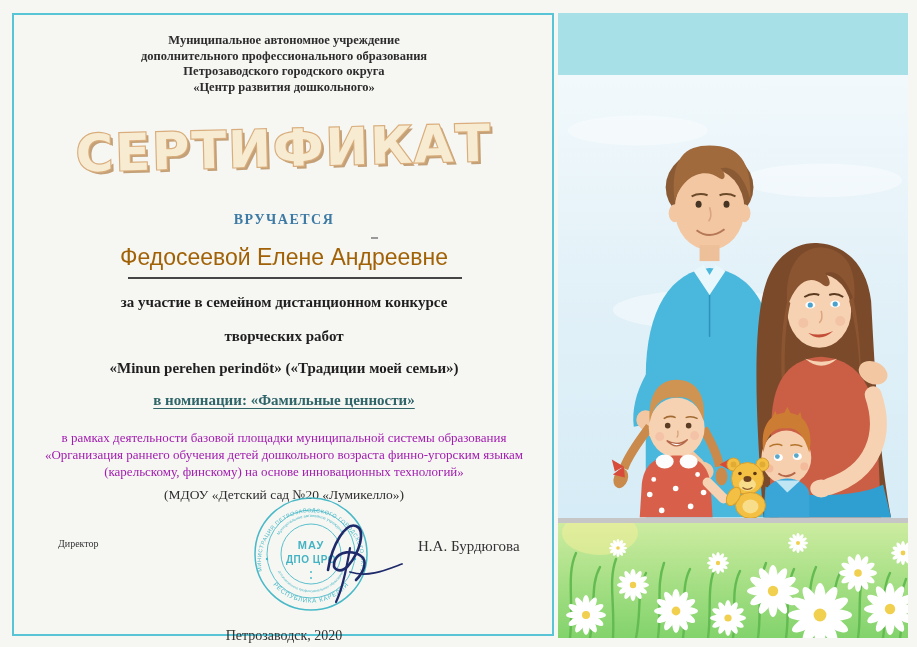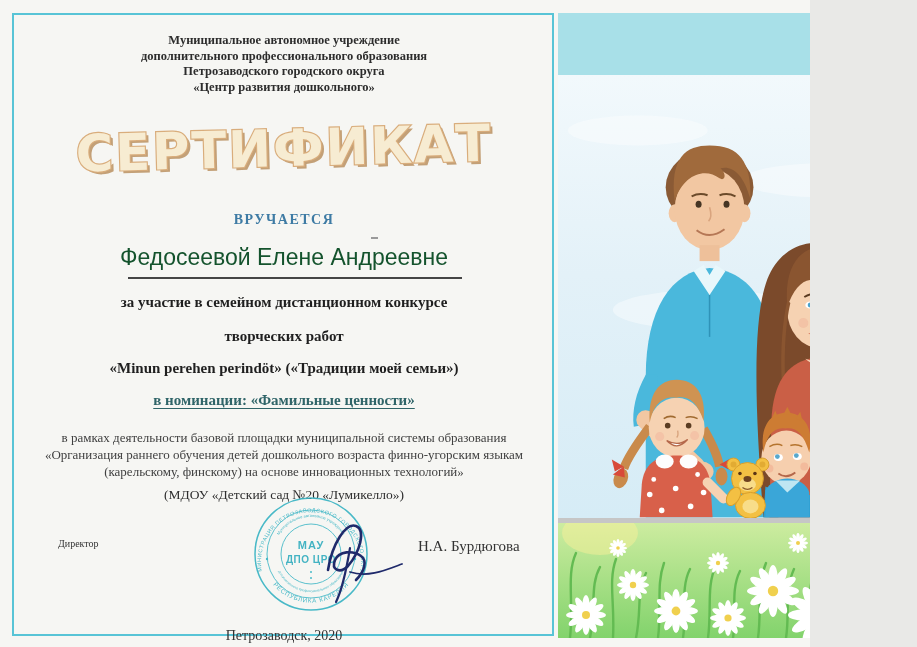--- a/index.html
+++ b/index.html
@@ -1,36 +1,36 @@
 <!DOCTYPE html>
 <html><head>
 <meta charset="utf-8">
 <style>
   * { margin:0; padding:0; box-sizing:border-box; }
   html,body { background:#e9e9e7; }
   .page {
-    position:relative; width:810px; height:647px;
+    position:relative; width:917px; height:647px;
     background:#f6f6f3; overflow:hidden;
     font-family:"Liberation Serif", serif; color:#222;
   }
   .frame {
     position:absolute; left:12px; top:13px; width:542px; height:623px;
     border:2px solid #58c4d6;
   }
   .cline { position:absolute; left:29px; width:510px; text-align:center; }
   .org-block { top:33px; font-weight:bold; font-size:12.5px; line-height:15.5px; color:#2c2c2c; }
   .title-svg { position:absolute; left:74px; top:108px; transform:rotate(-1.5deg); }
   .presented { top:212px; font-weight:bold; font-size:14px; letter-spacing:1.5px; color:#3e7ba4; }
-  .recipient { top:244px; font-family:"Liberation Sans", sans-serif; font-size:23px; color:#14532d; }
+  .recipient { top:244px; font-family:"Liberation Sans", sans-serif; font-size:23px; color:#a16207; }
   .name-underline { position:absolute; left:128px; top:277px; width:334px; height:2px; background:#454545; }
   .scan-mark { position:absolute; left:371px; top:237px; width:7px; height:2px; background:#9a9a9a; }
   .stmt { font-weight:bold; font-size:15px; color:#1f1f1f; }
   .stmt-1 { top:294px; } .stmt-2 { top:328px; } .contest { top:360px; }
   .nomination { top:392px; font-weight:bold; font-size:15px; color:#2f6468; text-decoration:underline; text-underline-offset:3px; }
-  .program { top:429px; font-size:13px; line-height:17.2px; color:#404040; }
+  .program { top:429px; font-size:13px; line-height:17.2px; color:#a21caf; }
   .institution { top:487px; font-size:13.5px; color:#2e2e2e; }
   .signer-role { position:absolute; left:58px; top:538px; font-size:10px; color:#333; }
   .signer-name { position:absolute; left:418px; top:538px; font-size:15px; color:#333; }
   .footer-line { top:628px; font-size:14px; color:#333; }
   .stamp-svg { position:absolute; left:250px; top:493px; opacity:.92; }
   .sig-svg { position:absolute; left:298px; top:510px; }
   
   .artwork { position:absolute; left:558px; top:13px; width:350px; height:625px; background:#fff; }
   .art-band { position:absolute; left:0; top:0; width:350px; height:62px; background:#a8e0e8; }
   .art-family { position:absolute; left:0; top:62px; width:350px; height:443px;

